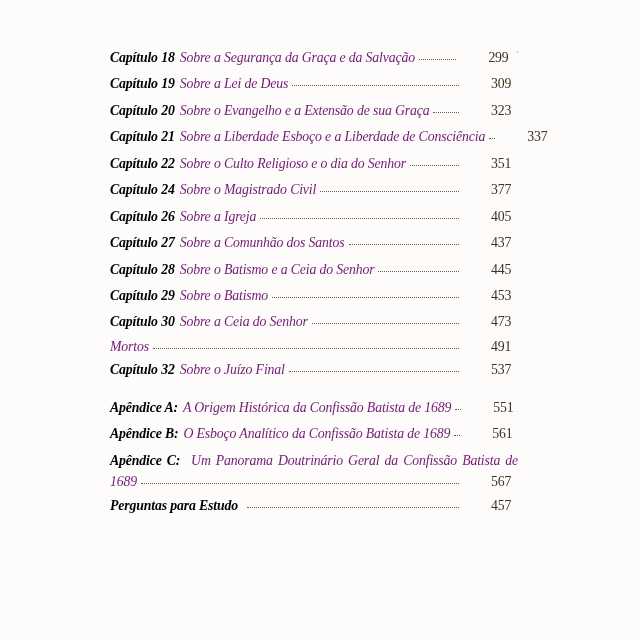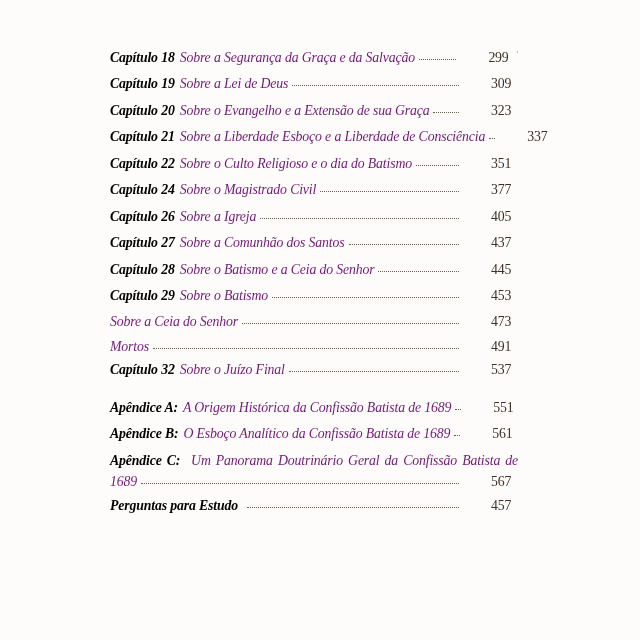--- a/index.html
+++ b/index.html
@@ -113,21 +113,21 @@
   <div class="row">
     <span class="label">Capítulo 21</span>
     <span class="title">Sobre a Liberdade Esboço e a Liberdade de Consciência</span>
     <span class="leader"></span>
     <span class="pagenum">337</span>
 
   </div>
 
   <div class="row">
     <span class="label">Capítulo 22</span>
-    <span class="title">Sobre o Culto Religioso e o dia do Batismo</span>
+    <span class="title">Sobre o Culto Religioso e o dia do Senhor</span>
     <span class="leader"></span>
     <span class="pagenum">351</span>
 
   </div>
 
 
   <div class="row">
     <span class="label">Capítulo 24</span>
     <span class="title">Sobre o Magistrado Civil</span>
     <span class="leader"></span>
@@ -162,20 +162,21 @@
 
   <div class="row">
     <span class="label">Capítulo 29</span>
     <span class="title">Sobre o Batismo</span>
     <span class="leader"></span>
     <span class="pagenum">453</span>
 
   </div>
 
   <div class="row">
+    <span class="label">Capítulo 30</span>
     <span class="title">Sobre a Ceia do Senhor</span>
     <span class="leader"></span>
     <span class="pagenum">473</span>
 
   </div>
 
 
   <div class="row wrap2">
     <span class="title">Mortos</span>
     <span class="leader"></span>

